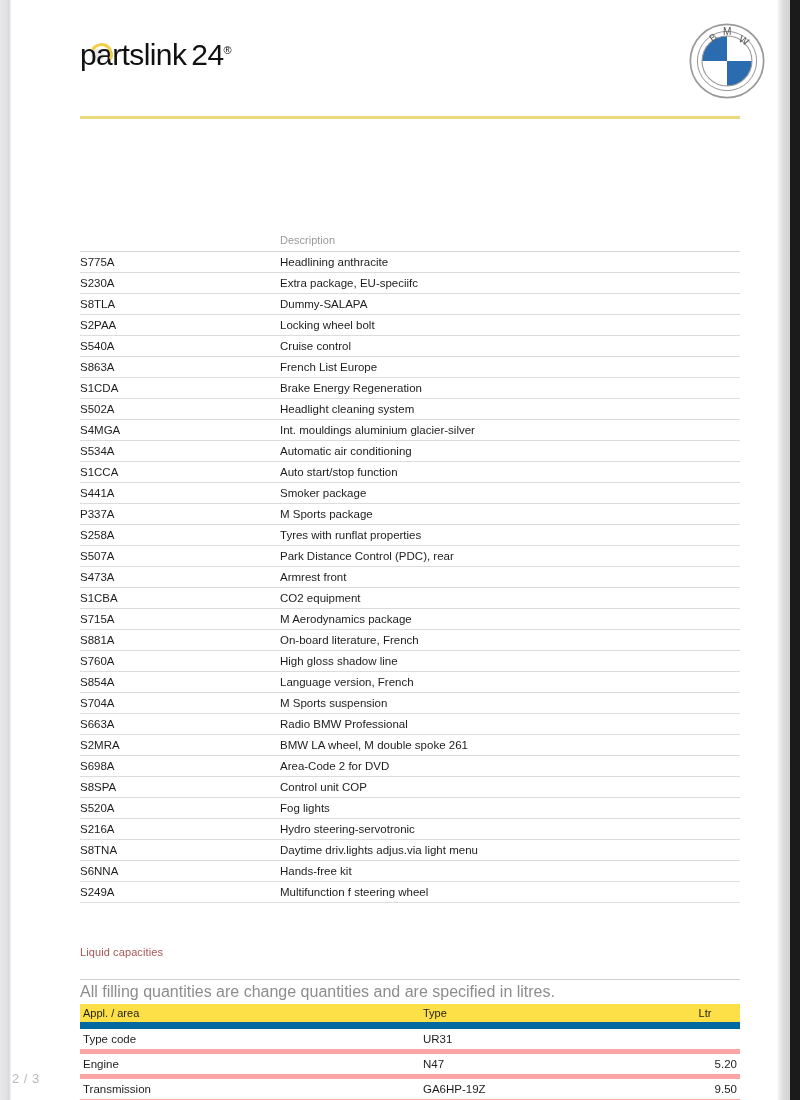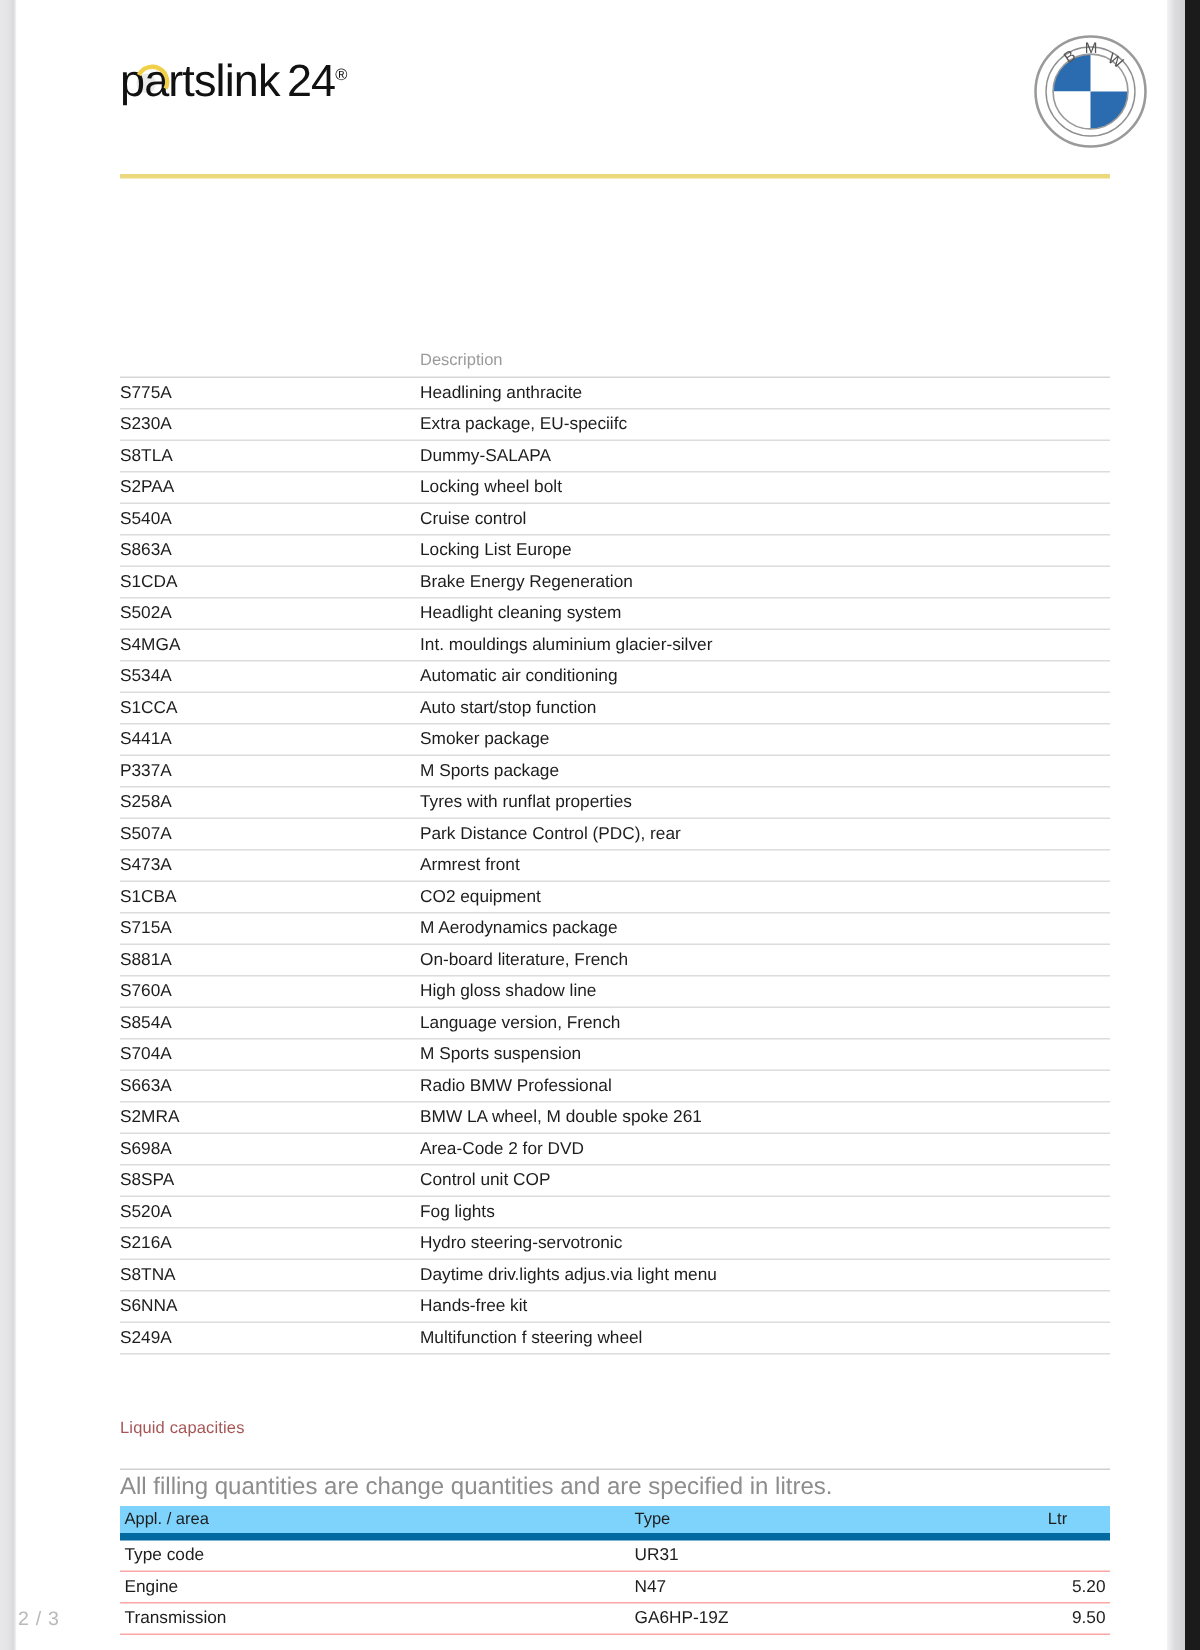--- a/index.html
+++ b/index.html
@@ -171,37 +171,37 @@
     color: #8d8d8d;
     padding: 5px 0 6px 0;
     line-height: 13px;
   }
   .lc-table {
     width: 100%;
     border-collapse: collapse;
     table-layout: fixed;
   }
   .lc-table thead th {
-    background: #7dd3fc;
+    background: #fde047;
     font-size: 11px;
     font-weight: 400;
     color: #1d1d1d;
     text-align: left;
     padding: 3px 0 3px 3px;
-    border-bottom: 5px solid #0369a1;
+    border-bottom: 7px solid #0369a1;
   }
   .lc-table thead th.num {
     text-align: center;
     padding-right: 3px;
   }
   .lc-table td {
     font-size: 11.5px;
     color: #1d1d1d;
     padding: 4px 0 3px 3px;
-    border-bottom: 1px solid #fca5a5;
+    border-bottom: 5px solid #fca5a5;
     line-height: 13px;
   }
   .lc-table td.num {
     text-align: right;
     padding-right: 3px;
   }
   .lc-col-area { width: 340px; }
   .lc-col-type { width: auto; }
   .lc-col-ltr  { width: 70px; }
 
@@ -283,21 +283,21 @@
           <tr>
               <td>S2PAA</td>
               <td>Locking wheel bolt</td>
             </tr>
           <tr>
               <td>S540A</td>
               <td>Cruise control</td>
             </tr>
           <tr>
               <td>S863A</td>
-              <td>Locking List Europe</td>
+              <td>French List Europe</td>
             </tr>
           <tr>
               <td>S1CDA</td>
               <td>Brake Energy Regeneration</td>
             </tr>
           <tr>
               <td>S502A</td>
               <td>Headlight cleaning system</td>
             </tr>
           <tr>

